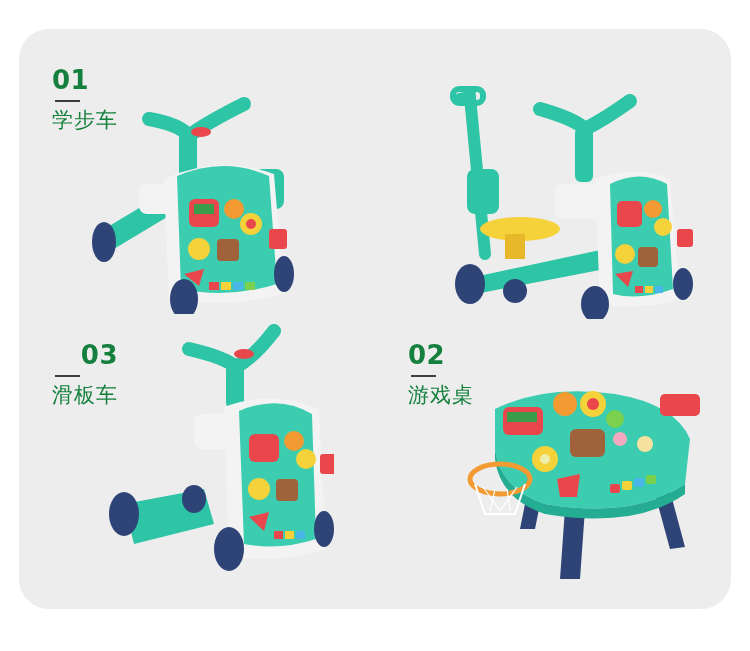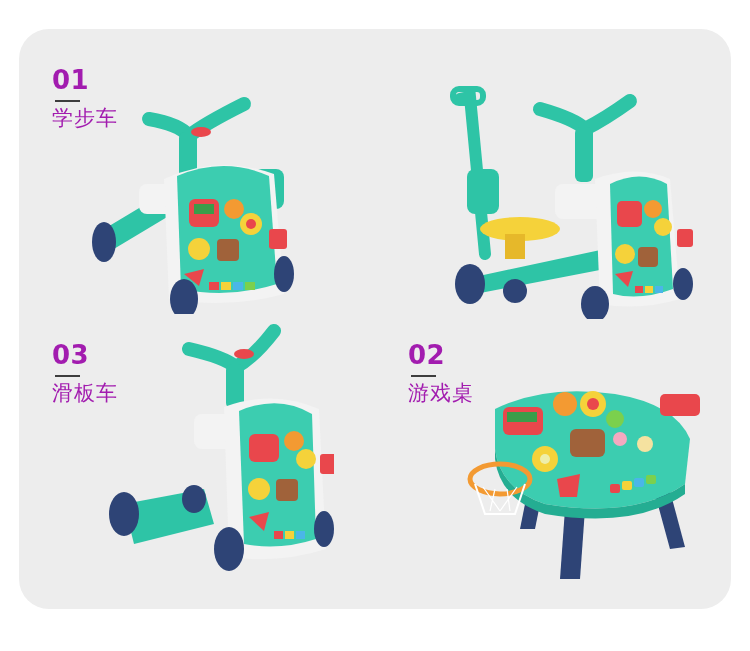--- a/index.html
+++ b/index.html
@@ -2,24 +2,24 @@
 <html><head>
 <meta charset="utf-8">
 <style>
   html, body { margin: 0; padding: 0; background: #ffffff; }
   body { width: 750px; height: 651px; position: relative; overflow: hidden; font-family: "DejaVu Sans", "Liberation Sans", sans-serif; }
   .panel {
     position: absolute; left: 19px; top: 29px; width: 712px; height: 580px;
     background: #ededed; border-radius: 30px;
   }
   .cell { position: absolute; width: 356px; height: 290px; }
-  .label { position: absolute; left: 33px; top: 37px; color: #a21caf; }
+  .label { position: absolute; left: 33px; top: 37px; color: #15803d; }
   .num { font-size: 26px; font-weight: bold; letter-spacing: 0.5px; line-height: 28px; font-family: "DejaVu Sans", sans-serif; }
   .dash { width: 25px; height: 2px; background: #3d3d3d; margin: 6px 0 5px 3px; }
-  .name { font-size: 21px; line-height: 26px; letter-spacing: 1px; font-family: Liberation Mono, monospace; }
+  .name { font-size: 21px; line-height: 26px; letter-spacing: 1px; font-family: Liberation Sans, sans-serif; }
   .product { position: absolute; }
   svg { display: block; }
 </style>
 </head>
 <body>
 
 <div class="panel">
 
   <div class="cell" style="left:0;top:0;">
     <div class="label">
@@ -94,21 +94,21 @@
 
         <ellipse cx="25" cy="205" rx="15" ry="20" fill="#2e4476"></ellipse>
         <ellipse cx="70" cy="212" rx="12" ry="12" fill="#2e4476"></ellipse>
         <ellipse cx="150" cy="225" rx="14" ry="18" fill="#2e4476"></ellipse>
         <ellipse cx="238" cy="205" rx="10" ry="16" fill="#2e4476"></ellipse>
       </svg>
     </div>
   </div>
 
   <div class="cell" style="left:0;top:290px;">
-    <div class="label" style="top:22px;">
+    <div class="label" style="top:22px;text-align:right;">
       <div class="num">03</div>
       <div class="dash"></div>
       <div class="name">滑板车</div>
     </div>
     <div class="product" style="left:75px;top:0px;">
       <svg width="240" height="260" viewBox="0 0 240 260">
 
         <path d="M95 30 Q130 38 142 48 Q160 38 180 12" stroke="#2ec4a6" stroke-width="14" fill="none" stroke-linecap="round"></path>
         <rect x="132" y="45" width="18" height="45" rx="6" fill="#2ec4a6"></rect>
         <ellipse cx="150" cy="35" rx="10" ry="5" fill="#e9474c"></ellipse>

